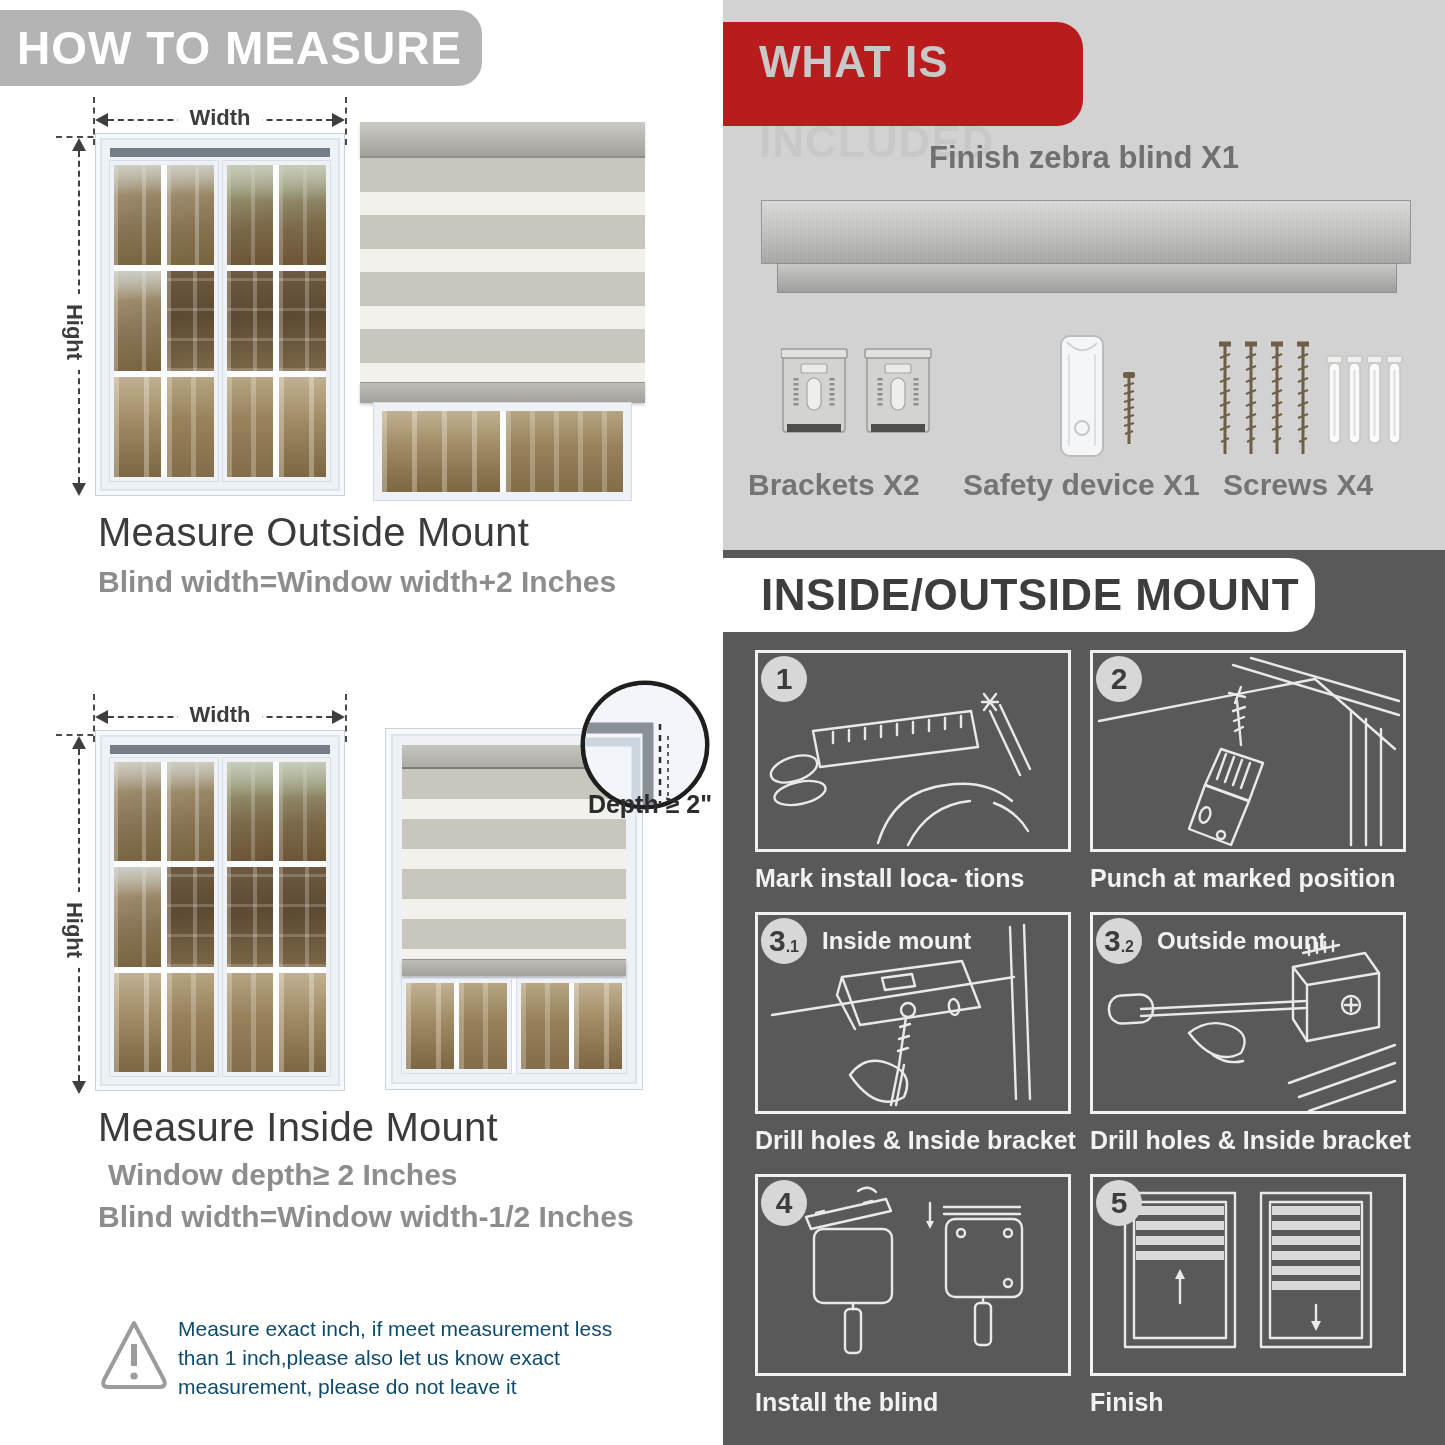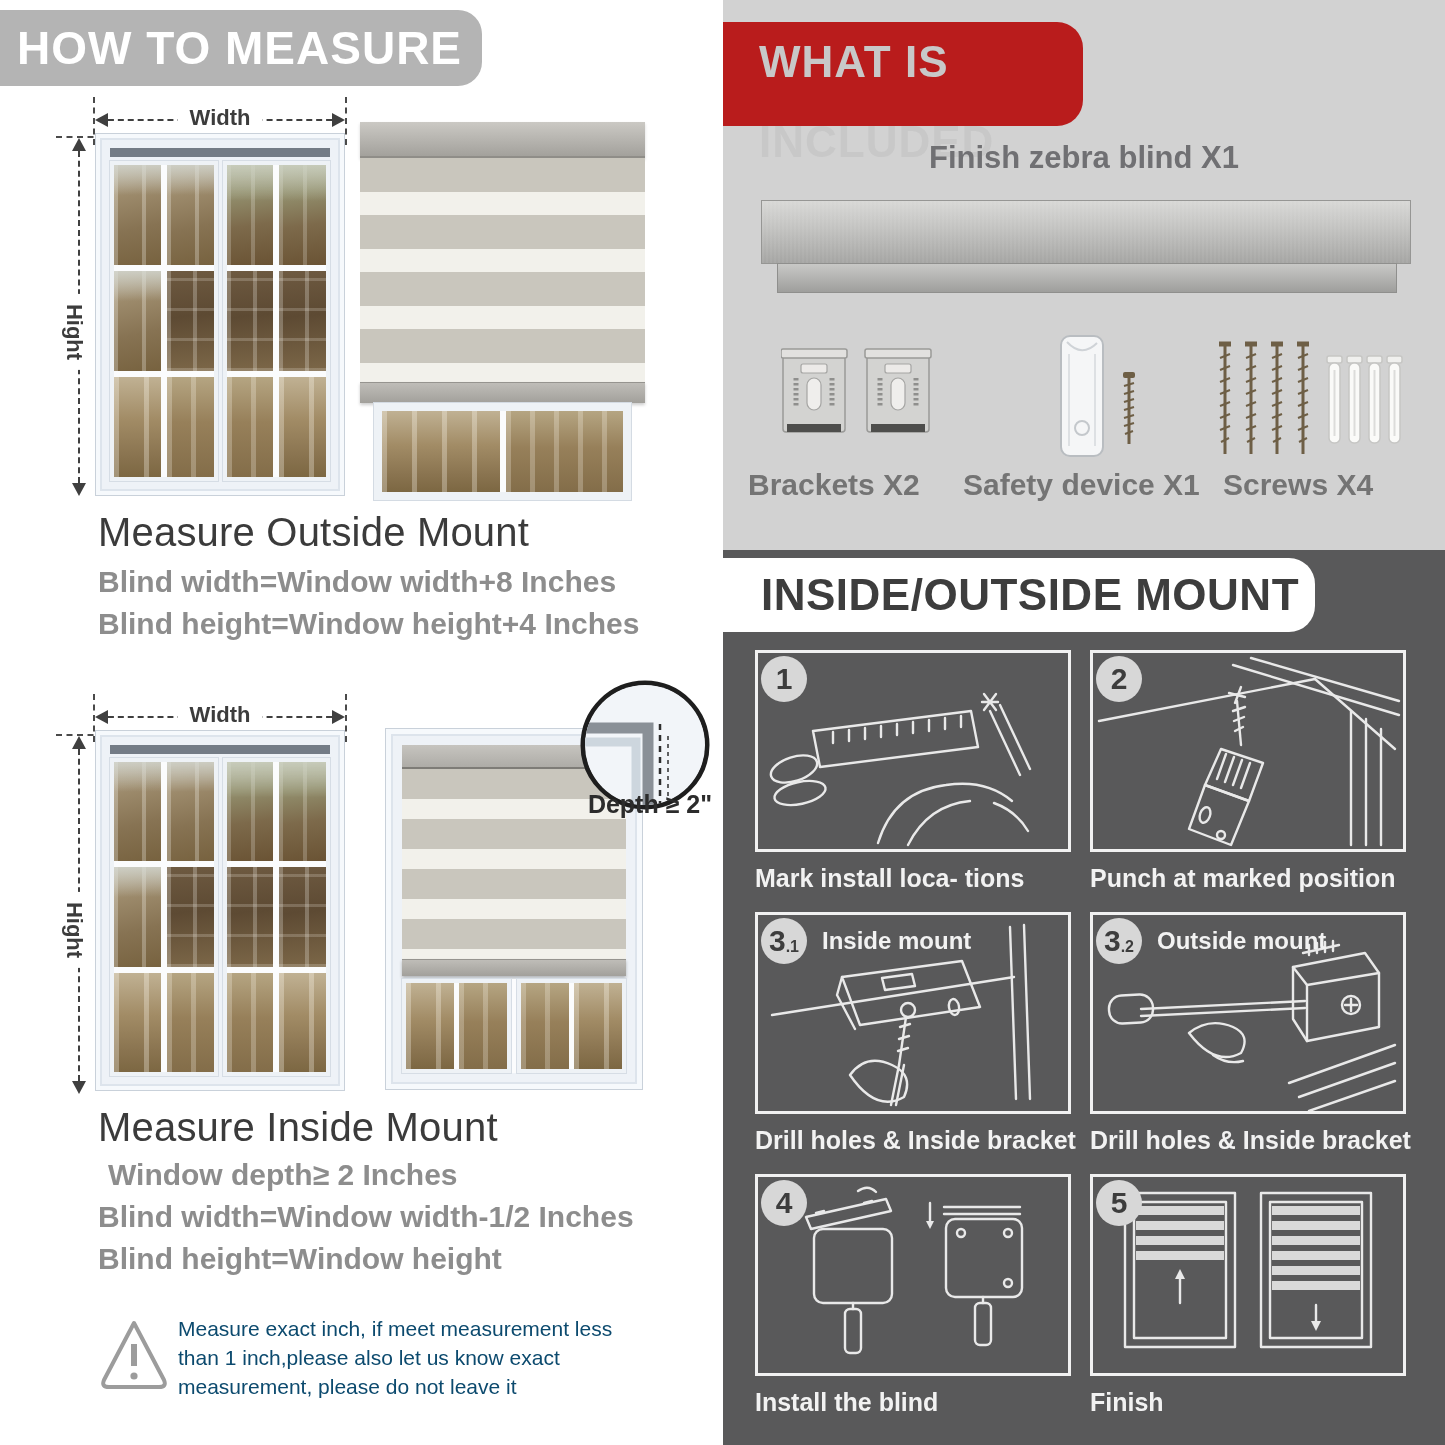--- a/index.html
+++ b/index.html
@@ -168,22 +168,21 @@
     <div class="cassette"></div>
     <div class="zbody"></div>
     <div class="zrail"></div>
     <div class="bwin">
       <div class="bpane phS"></div>
       <div class="bpane phT"></div>
     </div>
   </div>
 
   <div class="h2" style="left:98px;top:510px;">Measure Outside Mount</div>
-  <div class="sub" style="left:98px;top:565px;">Blind width=Window width+8 Inches</div>
-  <div class="sub" style="left:98px;top:607px;">Blind height=Window height+4 Inches</div>
+  <div class="sub" style="left:98px;top:565px;">Blind width=Window width+2 Inches</div>
 
   <div class="dimw" style="left:95px;top:700px;width:250px;">
     <span class="tickL"></span>
     <span class="tickR"></span>
     <span class="dline"></span>
     <span class="ahl"></span>
     <span class="ahr"></span>
     <span class="dlabel">Width</span>
   </div>
   <div class="dimv" style="left:62px;top:736px;height:358px;">
@@ -244,21 +243,20 @@
       <path d="M9,66 L60,66 L60,130" fill="none" stroke="#cdd6de" stroke-width="9"></path>
       <line x1="84" y1="48" x2="84" y2="130" stroke="#2e2e2e" stroke-width="2.5" stroke-dasharray="6,5"></line>
       <line x1="92" y1="60" x2="92" y2="130" stroke="#2e2e2e" stroke-width="1.5" stroke-dasharray="4,4"></line>
     </g>
   </svg>
   <div class="depth-label" style="left:580px;top:790px;width:140px;">Depth ≥ 2"</div>
 
   <div class="h2" style="left:98px;top:1105px;">Measure Inside Mount</div>
   <div class="sub" style="left:98px;top:1158px;margin-left:10px;">Window depth≥ 2 Inches</div>
   <div class="sub" style="left:98px;top:1200px;">Blind width=Window width-1/2 Inches</div>
-  <div class="sub" style="left:98px;top:1242px;">Blind height=Window height</div>
 
   <svg style="position:absolute;left:98px;top:1316px;" width="72" height="78" viewBox="0 0 72 78">
     <path d="M36,7 L66,64 Q69,71 61,71 L11,71 Q3,71 6,64 Z" fill="none" stroke="#9c9c9c" stroke-width="4" stroke-linejoin="round"></path>
     <line x1="36" y1="28" x2="36" y2="50" stroke="#9c9c9c" stroke-width="6"></line>
     <circle cx="36" cy="60" r="3.6" fill="#9c9c9c"></circle>
   </svg>
   <div class="warn-text" style="left:178px;top:1314px;width:448px;">Measure exact inch, if meet measurement less than 1 inch,please also let us know exact measurement, please do not leave it</div>
 
   <div class="light">
     <div class="light-header">

